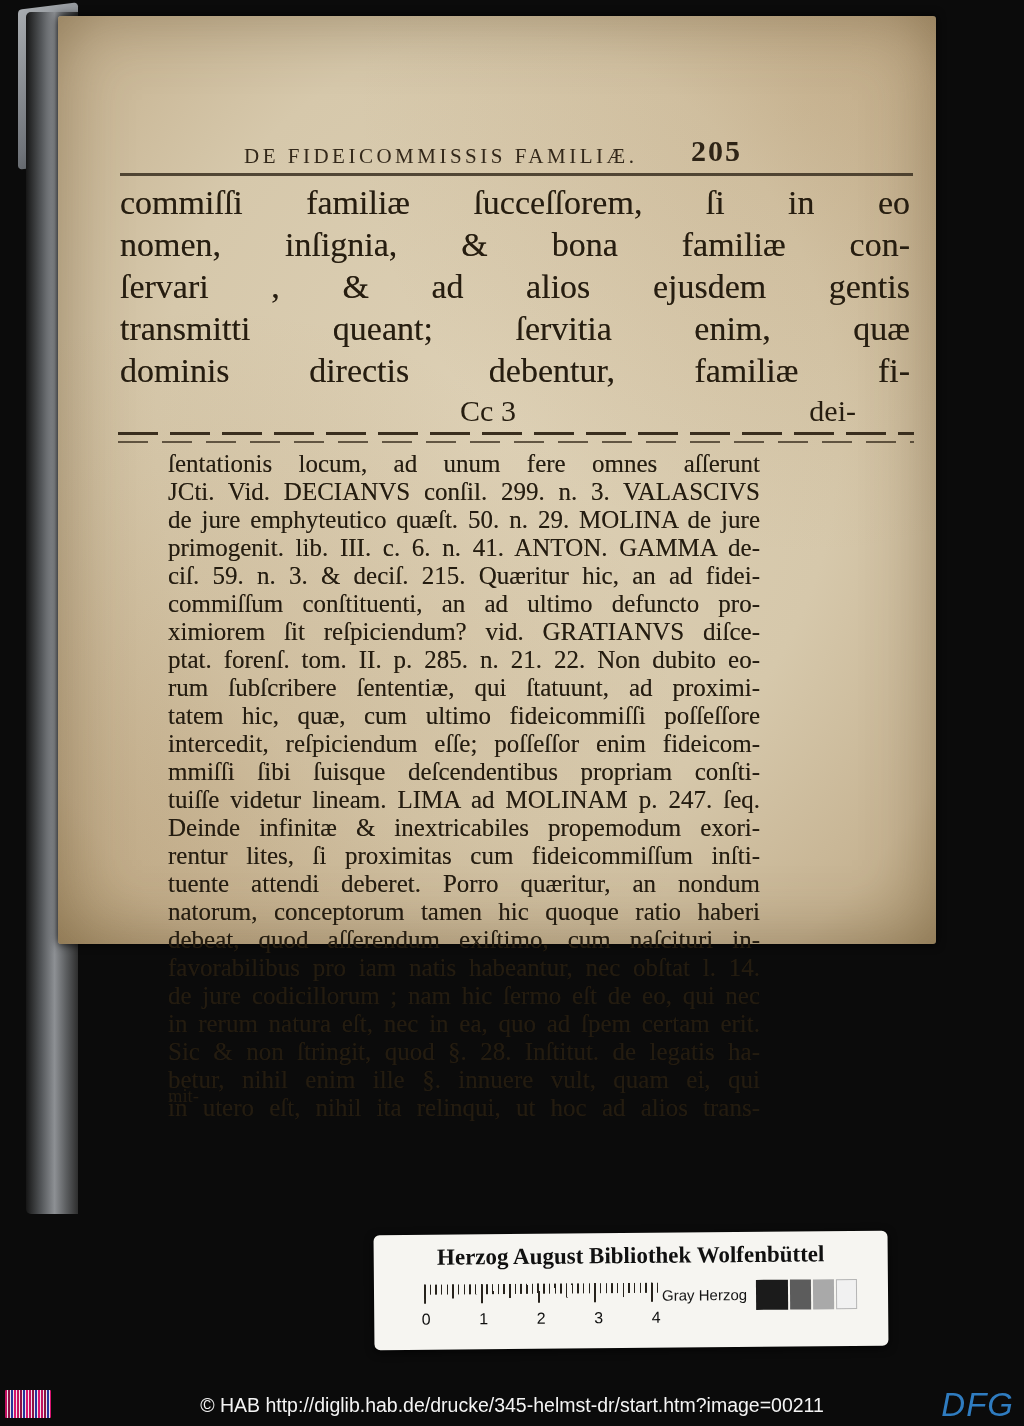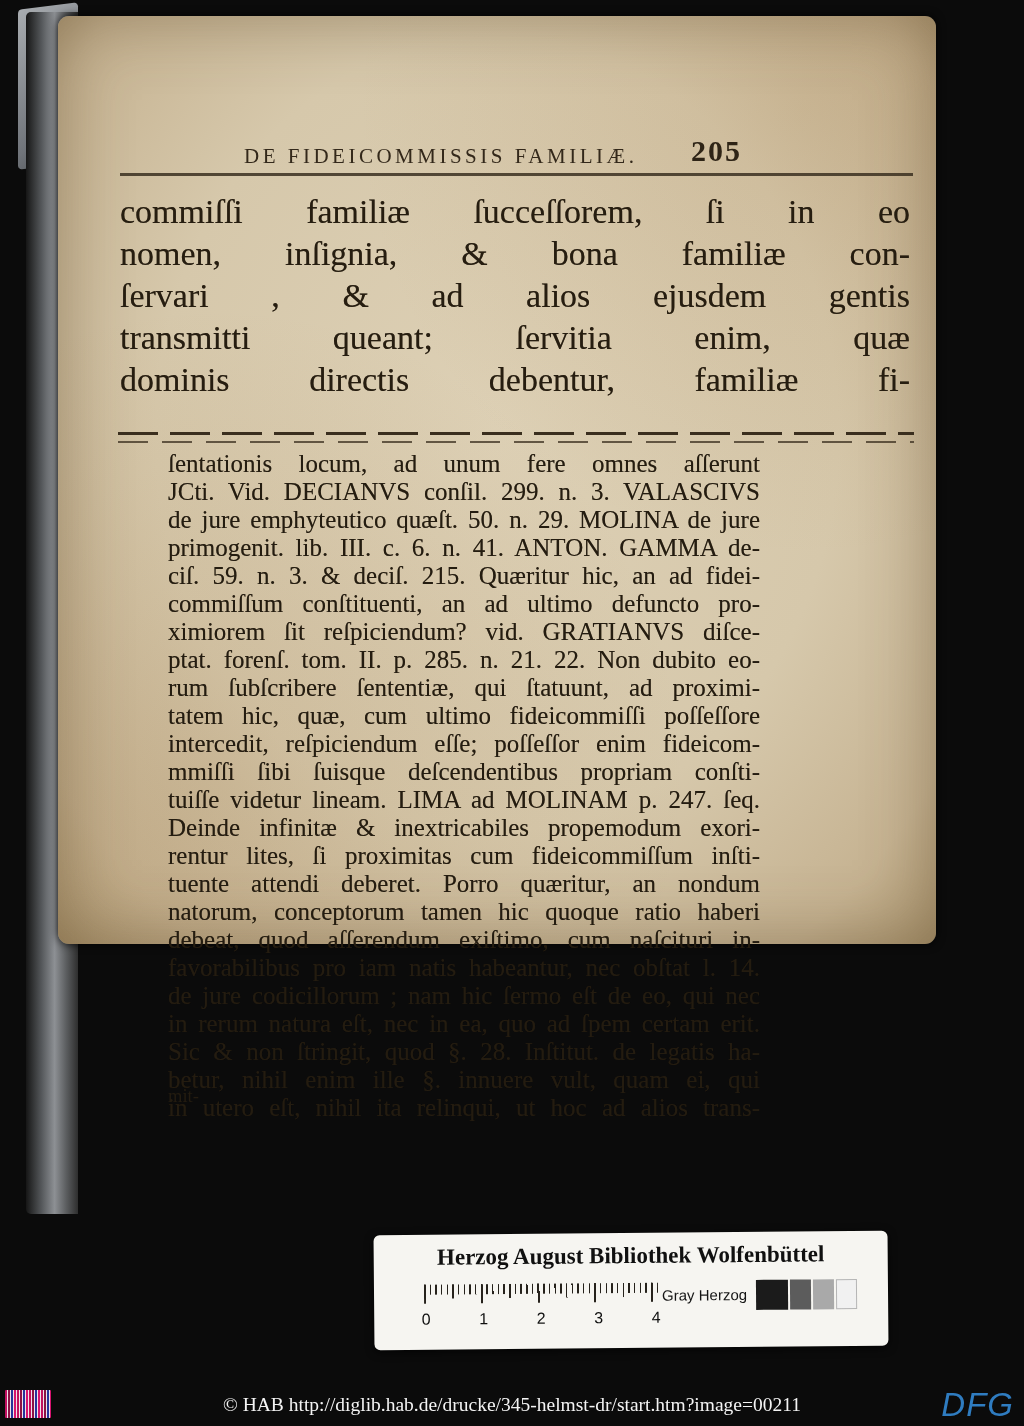--- a/index.html
+++ b/index.html
@@ -8,34 +8,34 @@
 
   
   .book-edge{position:absolute;left:26px;top:12px;width:52px;height:1202px;
     background:linear-gradient(to right,#161616,#55585b 30%,#8d9094 55%,#5a5c5e 78%,#2e2e2e 100%);
     border-radius:5px 0 0 5px;}
   .book-corner{position:absolute;left:18px;top:6px;width:60px;height:160px;
     background:linear-gradient(140deg,#a9adb1,#70747a 70%,#4a4d50);
     transform:skewY(-7deg);border-radius:4px;}
 
   
-  .page{position:absolute;left:58px;top:16px;width:878px;height:928px;border-radius:11px;
+  .page{position:absolute;left:58px;top:16px;width:878px;height:928px;border-radius:3px;
     background:
       radial-gradient(circle at 85% 10%, rgba(160,120,70,.16), transparent 40%),
       radial-gradient(circle at 18% 82%, rgba(150,110,60,.14), transparent 45%),
       radial-gradient(ellipse at 50% 45%, #ddd0b5 0%, #d6c8ab 55%, #c6b392 85%, #af9a74 100%);
     box-shadow: inset 0 0 70px rgba(90,68,38,.45), 0 0 10px rgba(0,0,0,.9);
     color:#2a2115;}
 
   .hdr-title{position:absolute;left:186px;top:128px;font-size:21px;letter-spacing:3.5px;
     color:#33281a;}
   .hdr-num{position:absolute;left:633px;top:118px;font-size:30px;letter-spacing:2px;color:#2e2416;font-weight:bold;}
   .hdr-rule{position:absolute;left:62px;top:157px;width:793px;height:2.5px;background:rgba(58,47,32,.85);}
 
-  .main-text{position:absolute;left:62px;top:175px;width:790px;font-size:34px;line-height:42px;
+  .main-text{position:absolute;left:62px;top:166px;width:790px;font-size:34px;line-height:42px;
     white-space:pre-line;text-align:justify;text-align-last:justify;color:#261d10;
     text-shadow:0 0 .5px rgba(40,30,15,.55);}
   .sig-row{position:absolute;left:62px;top:378px;width:790px;display:flex;font-size:30px;color:#261d10;}
   .sig-row .sp{flex:1;}
   .sig-mid{flex:1;text-align:center;}
   .sig-right{flex:1;text-align:right;padding-right:54px;}
 
   .divider-1{position:absolute;left:60px;top:416px;width:796px;height:3px;
     background:repeating-linear-gradient(to right,#3a2e1e 0 40px,transparent 40px 52px);}
   .divider-2{position:absolute;left:60px;top:425px;width:796px;height:2px;opacity:.75;
@@ -66,21 +66,21 @@
     font-size:15px;color:#141414;}
   .gs-patches{position:absolute;left:382px;top:48px;display:flex;align-items:center;gap:2px;}
   .gp{height:30px;}
   .gp1{width:32px;background:#1b1b1b;}
   .gp2{width:21px;background:#5c5c5c;}
   .gp3{width:21px;background:#a9a9a9;}
   .gp4{width:21px;background:#f1f1f1;border:1px solid #b5b5b5;box-sizing:border-box;}
 
   
   .copyright{position:absolute;left:0;right:0;top:1394px;text-align:center;
-    font-family:Liberation Serif, serif;font-size:19.5px;color:#f4f4f4;}
+    font-family:Liberation Sans, sans-serif;font-size:19.5px;color:#f4f4f4;}
   .dfg{position:absolute;right:10px;top:1386px;font-family:"Liberation Sans",sans-serif;
     font-weight:normal;font-size:33px;font-style:italic;color:#2f7cc0;letter-spacing:1px;}
   .color-bar{position:absolute;left:5px;top:1390px;width:46px;height:28px;border-radius:1px;
     background:repeating-linear-gradient(to right,
       #c01060 0 2px,#efe3ea 2px 3px,#8c1243 3px 5px,#efe3ea 5px 6px,
       #26339b 6px 8px,#efe3ea 8px 9px,#d7136e 9px 11px,#efe3ea 11px 12px);}
 </style>
 </head>
 <body>
 
@@ -93,20 +93,25 @@
     <div class="hdr-title">DE FIDEICOMMISSIS FAMILIÆ.</div>
     <div class="hdr-num">205</div>
     <div class="hdr-rule"></div>
 
     <div class="main-text">commiſſi familiæ ſucceſſorem, ſi in eo
 nomen, inſignia, &amp; bona familiæ con-
 ſervari , &amp; ad alios ejusdem gentis
 transmitti queant; ſervitia enim, quæ
 dominis directis debentur, familiæ fi-</div>
 
+    <div class="sig-row">
+      <span class="sp"></span>
+      <span class="sig-mid">Cc 3</span>
+      <span class="sig-right">dei-</span>
+    </div>
 
     <div class="divider-1"></div>
     <div class="divider-2"></div>
 
     <div class="commentary">ſentationis locum, ad unum fere omnes aſſerunt
 JCti. Vid. DECIANVS conſil. 299. n. 3. VALASCIVS
 de jure emphyteutico quæſt. 50. n. 29. MOLINA de jure
 primogenit. lib. III. c. 6. n. 41. ANTON. GAMMA de-
 ciſ. 59. n. 3. &amp; deciſ. 215. Quæritur hic, an ad fidei-
 commiſſum conſtituenti, an ad ultimo defuncto pro-

